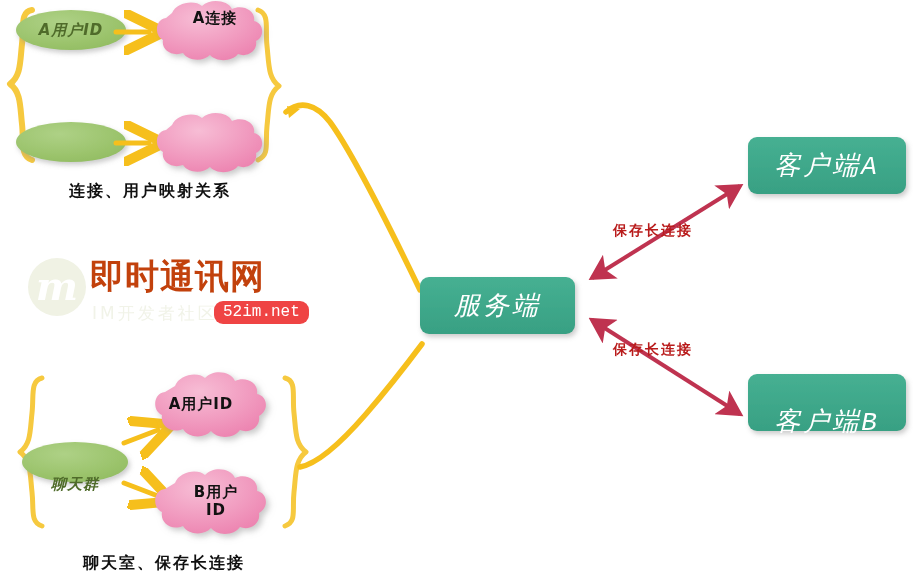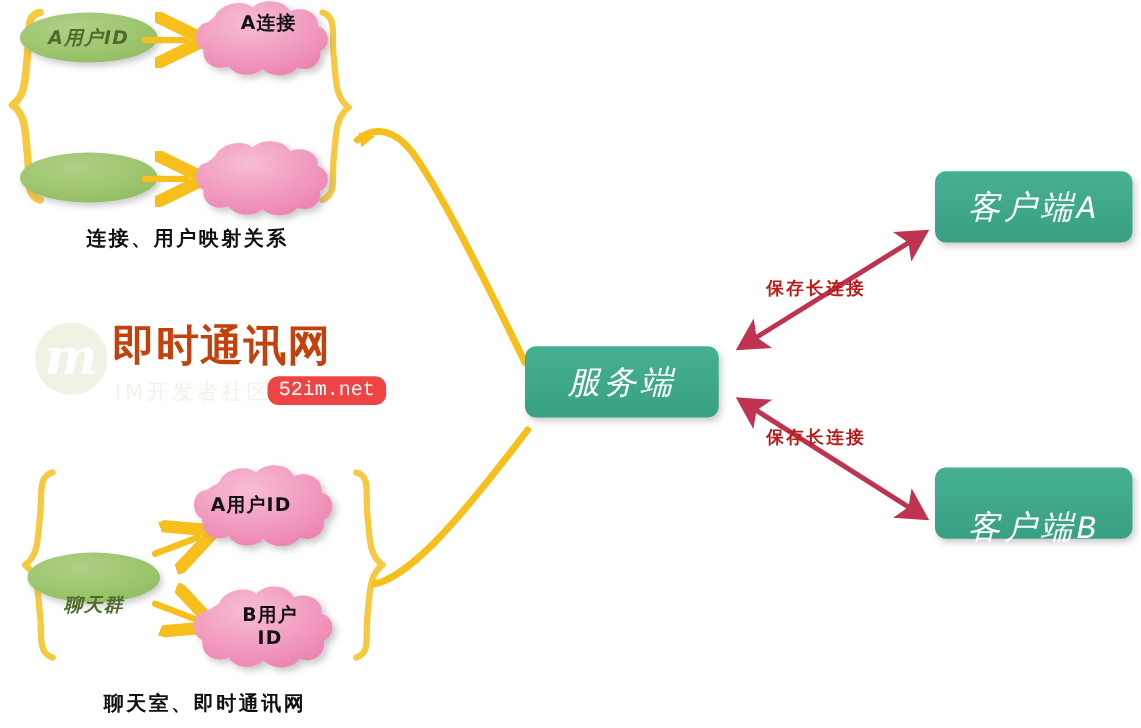--- a/index.html
+++ b/index.html
@@ -299,21 +299,21 @@
     <span>A用户</span>
     <span>ID</span>
   </div>
 
   <div class="node-label cloud-label" style="left:164px; top:481px; width:104px; height:40px;
               flex-direction:column;">
     <span>B用户</span>
     <span>ID</span>
   </div>
 
-  <div class="caption" style="left:83px; top:553px;">聊天室、即时通讯网</div>
+  <div class="caption" style="left:83px; top:553px;">聊天室、保存长连接</div>
 
   <div class="node-label box-label" style="left:420px; top:277px; width:155px; height:57px;">服务端</div>
 
   <div class="node-label box-label" style="left:748px; top:137px; width:158px; height:57px;">客户端A</div>
 
   <div class="node-label box-label" style="left:748px; top:374px; width:158px; height:55px;margin-top:20px;">客户端B</div>
 
   <div class="edge-label" style="left:613px; top:222px;">保存长连接</div>
 
   <div class="edge-label" style="left:613px; top:341px;">保存长连接</div>

